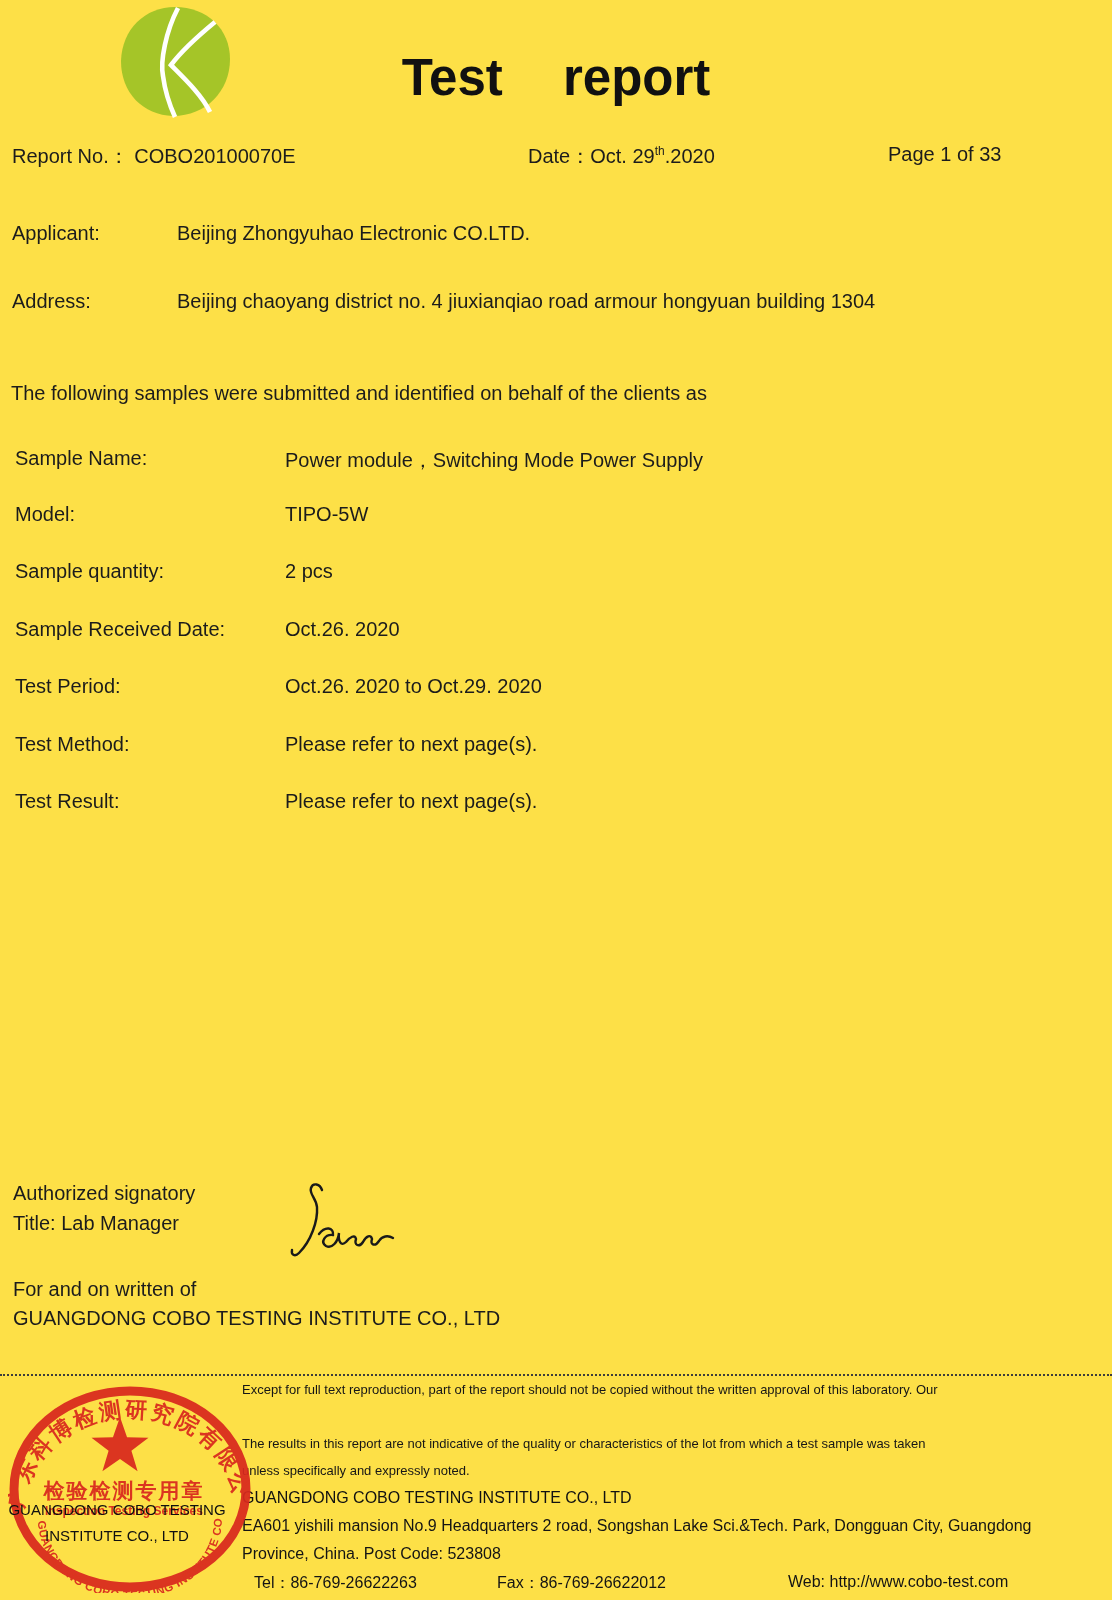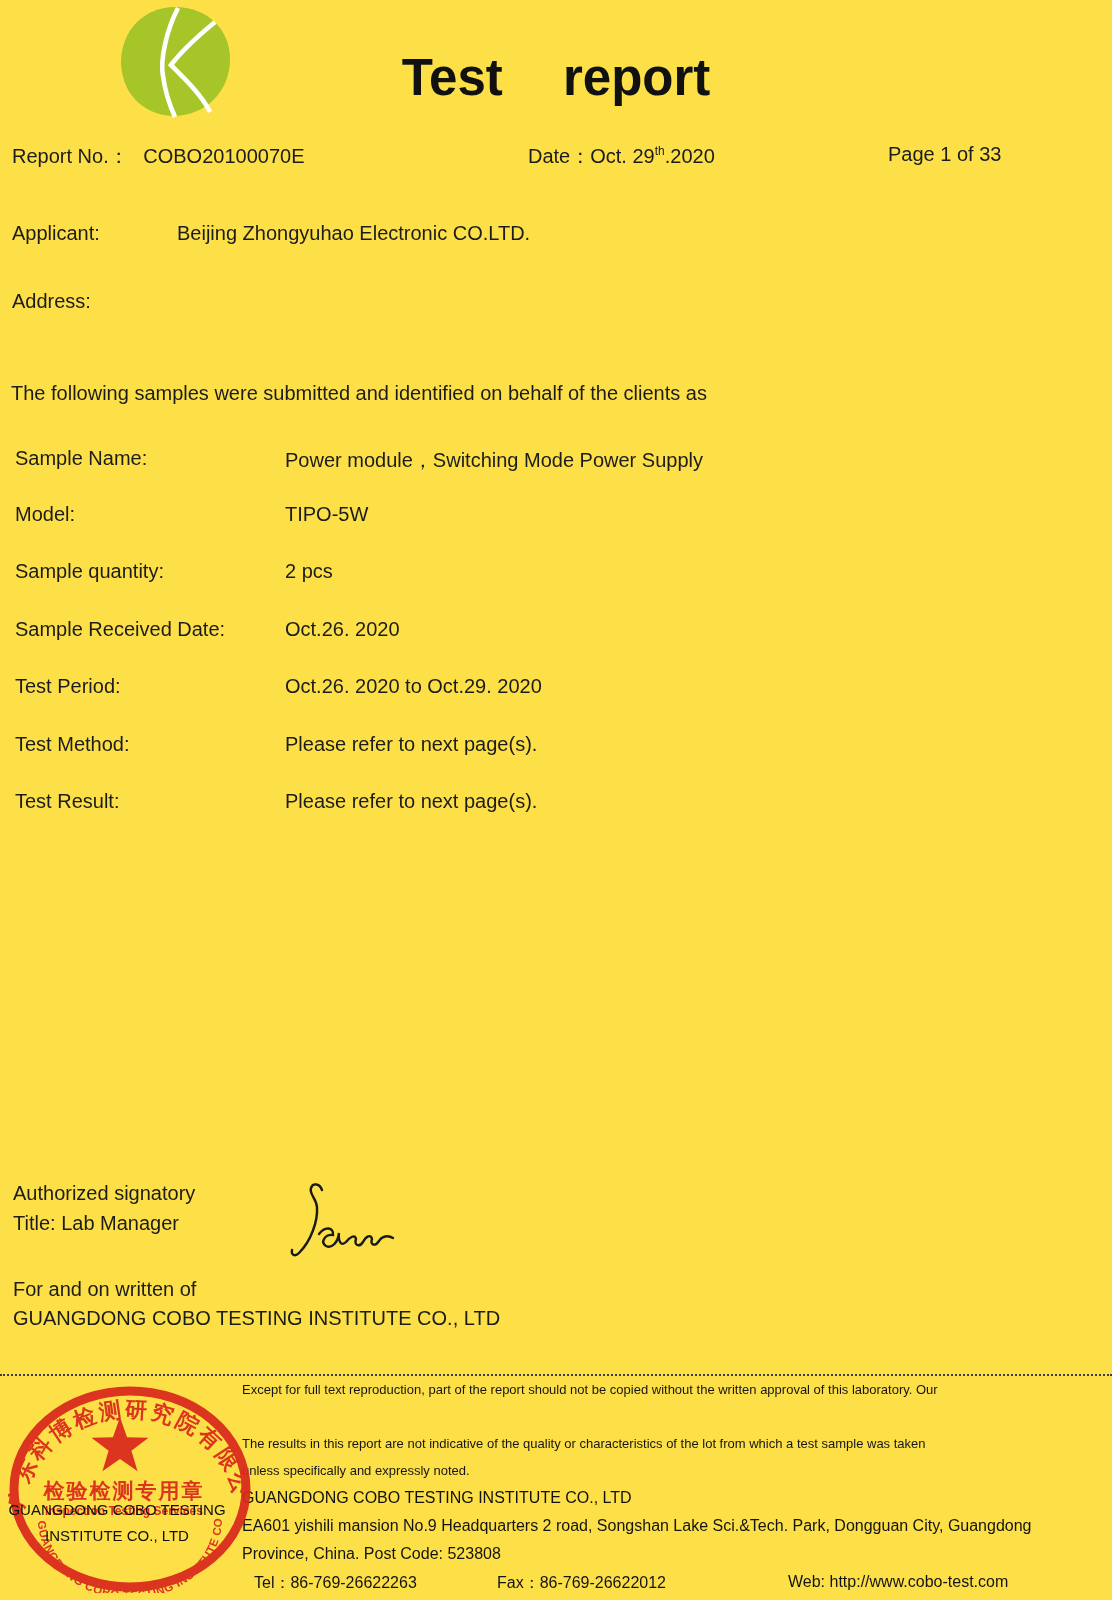--- a/index.html
+++ b/index.html
@@ -44,30 +44,31 @@
   <svg class="abs" style="left:118px;top:6px;" width="114" height="112" viewBox="0 0 114 112">
     <path d="M57,1 C89,1 112,23 112,53 C112,85 88,110 55,110 C25,109 3,87 3,55 C4,23 27,1 57,1 Z" fill="#a5c528"></path>
     <path d="M60,2 C48,25 42,55 45,70 C47,85 52,100 57,111" fill="none" stroke="#ffffff" stroke-width="4.6"></path>
     <path d="M97,16 C80,30 62,47 53,59 C66,72 84,89 92,106" fill="none" stroke="#ffffff" stroke-width="4.6"></path>
   </svg>
 
   <div class="abs title">Test report</div>
 
   <div class="abs hdr" style="left:12px;">
     <span class="lbl">Report No.：</span>
-    <span style="margin-left:9px;">COBO20100070E</span>
+    <span style="">COBO20100070E</span>
   </div>
   <div class="abs hdr" style="left:528px;">
     <span class="lbl">Date：</span><span>Oct. 29</span><sup class="sup">th</sup><span>.2020</span>
   </div>
   <div class="abs hdr" style="left:888px;">Page 1 of 33</div>
 
   <div class="abs body-row" style="left:12px;top:222px;">Applicant:</div>
   <div class="abs body-row" style="left:177px;top:222px;">Beijing Zhongyuhao Electronic CO.LTD.</div>
   <div class="abs body-row" style="left:12px;top:290px;">Address:</div>
+  <div class="abs body-row" style="left:177px;top:290px;">Beijing chaoyang district no. 4 jiuxianqiao road armour hongyuan building 1304</div>
 
   <div class="abs body-row" style="left:11px;top:382px;">The following samples were submitted and identified on behalf of the clients as</div>
 
   <div class="abs body-row" style="left:15px;top:447px;">Sample Name:</div>
   <div class="abs body-row" style="left:285px;top:447px;">Power module，Switching Mode Power Supply</div>
   <div class="abs body-row" style="left:15px;top:503px;">Model:</div>
   <div class="abs body-row" style="left:285px;top:503px;">TIPO-5W</div>
   <div class="abs body-row" style="left:15px;top:560px;">Sample quantity:</div>
   <div class="abs body-row" style="left:285px;top:560px;">2 pcs</div>
   <div class="abs body-row" style="left:15px;top:618px;">Sample Received Date:</div>

